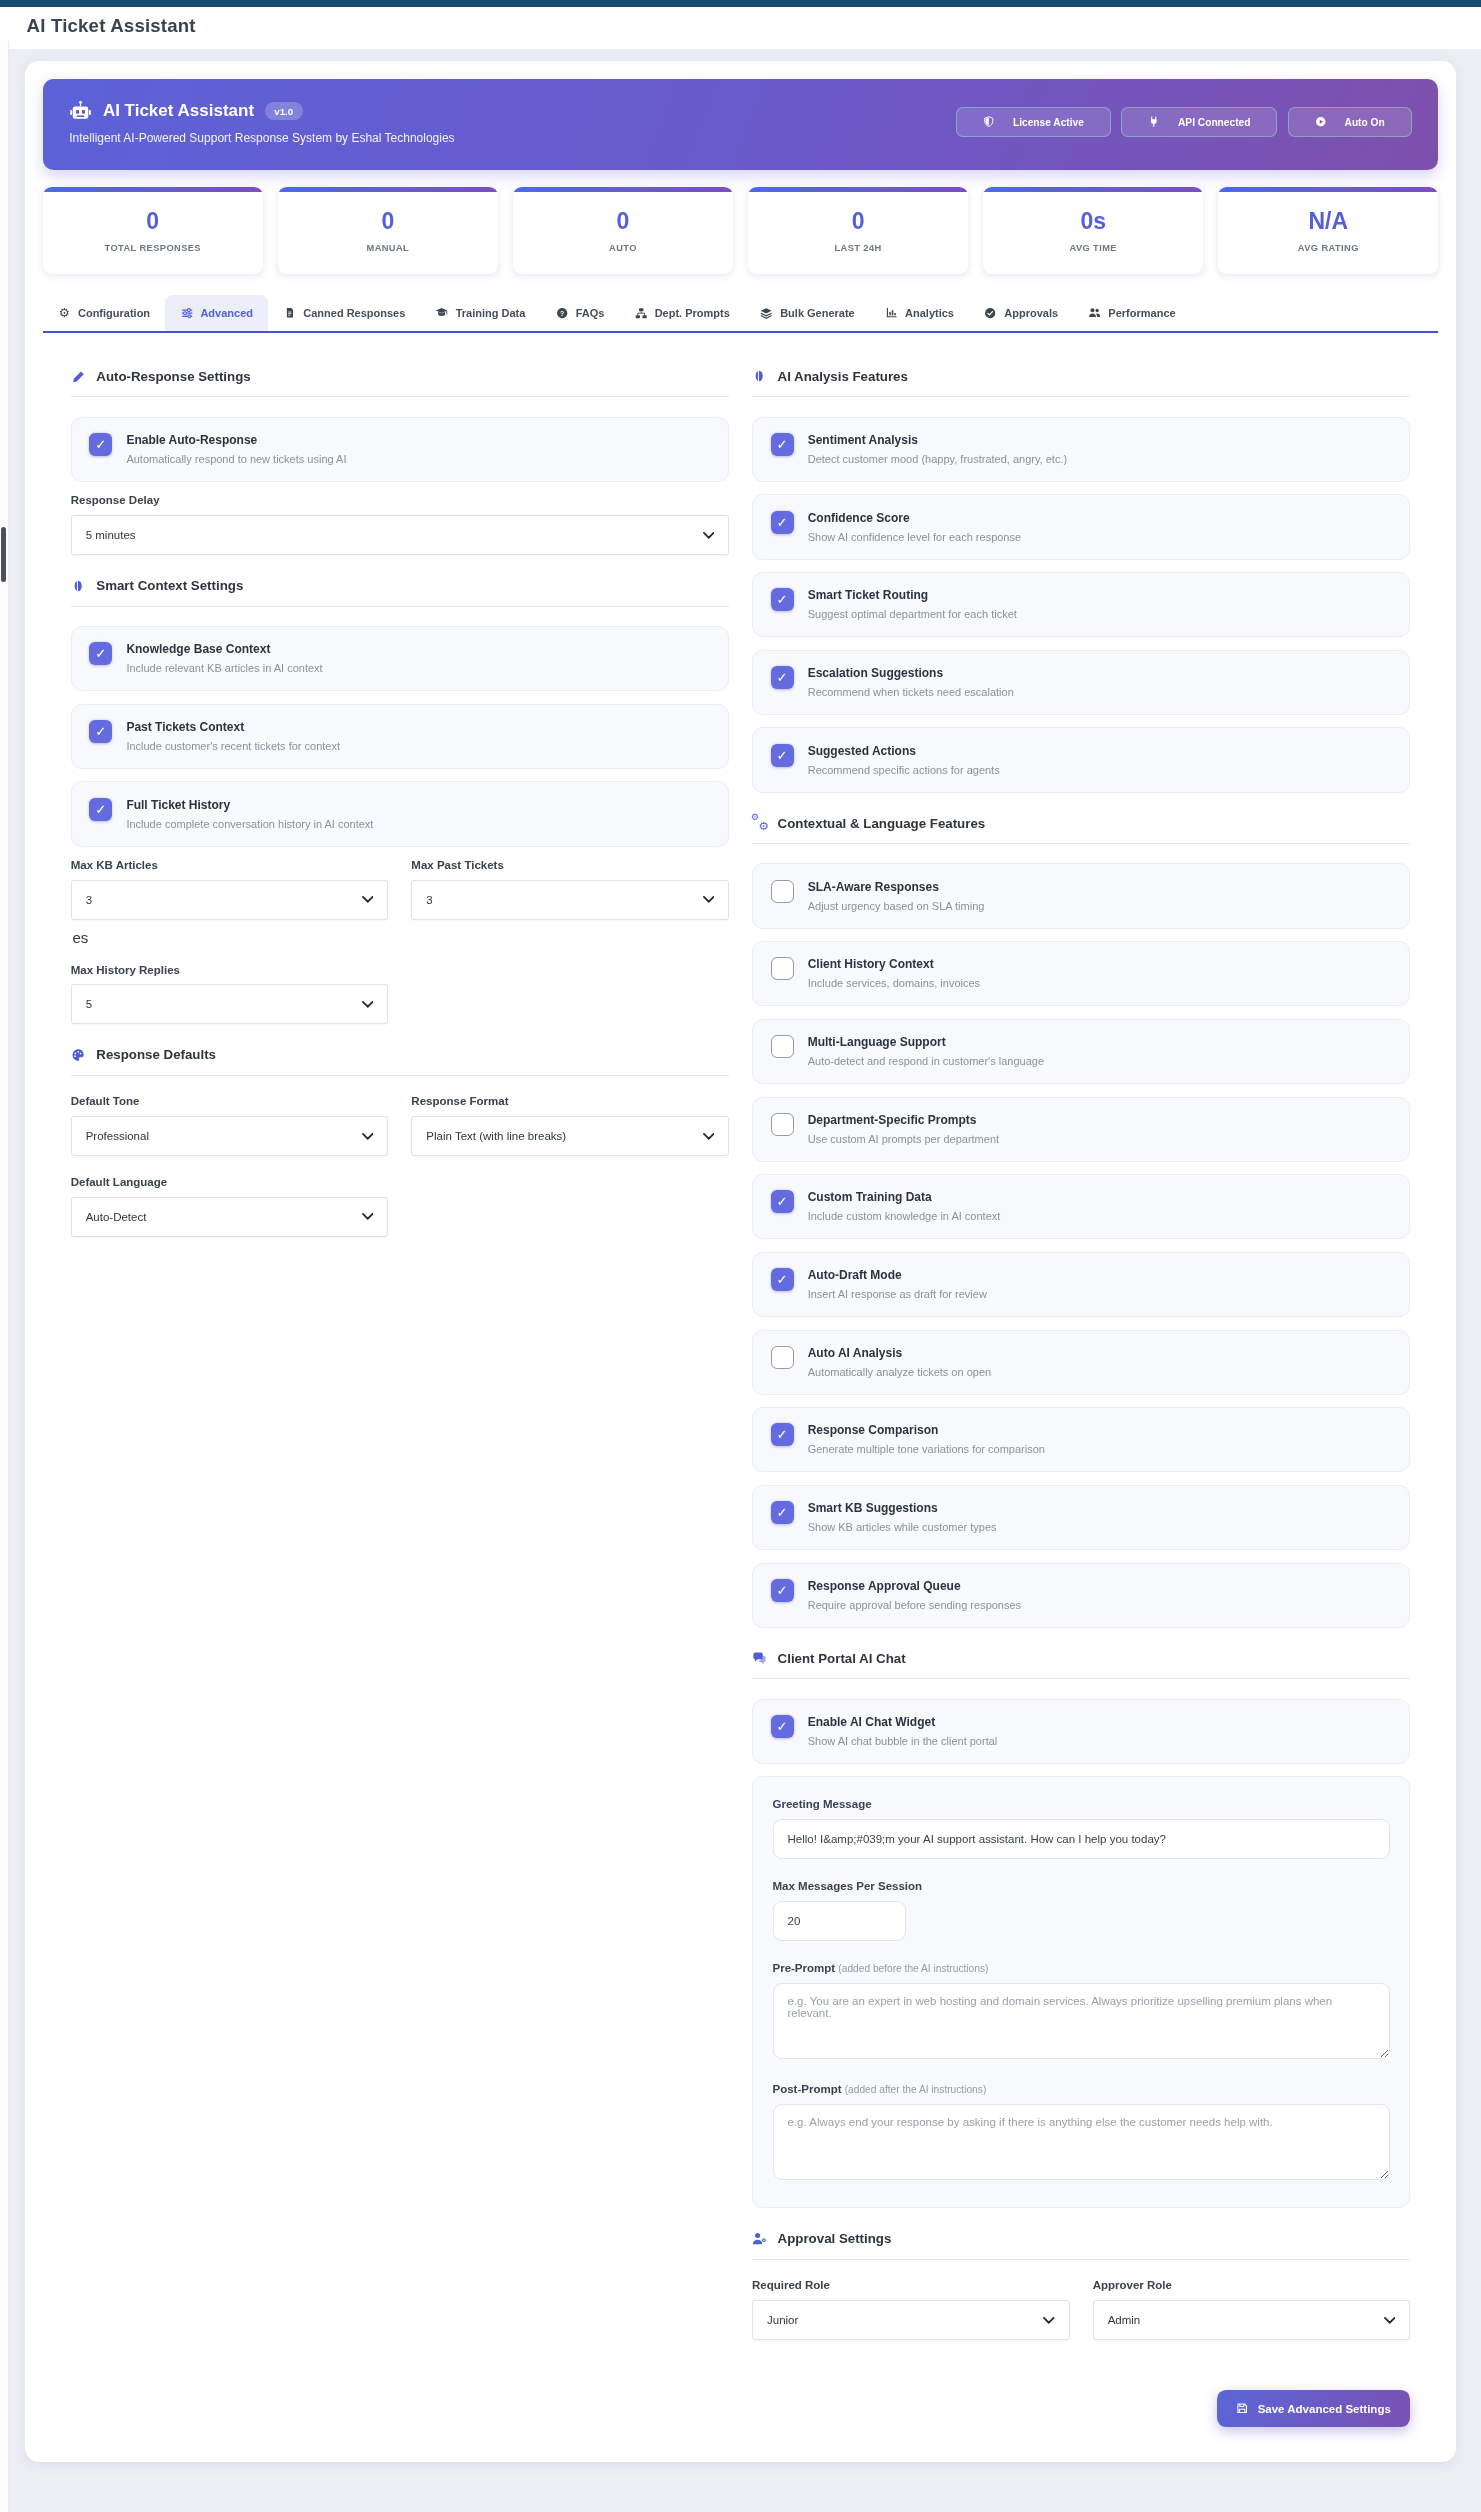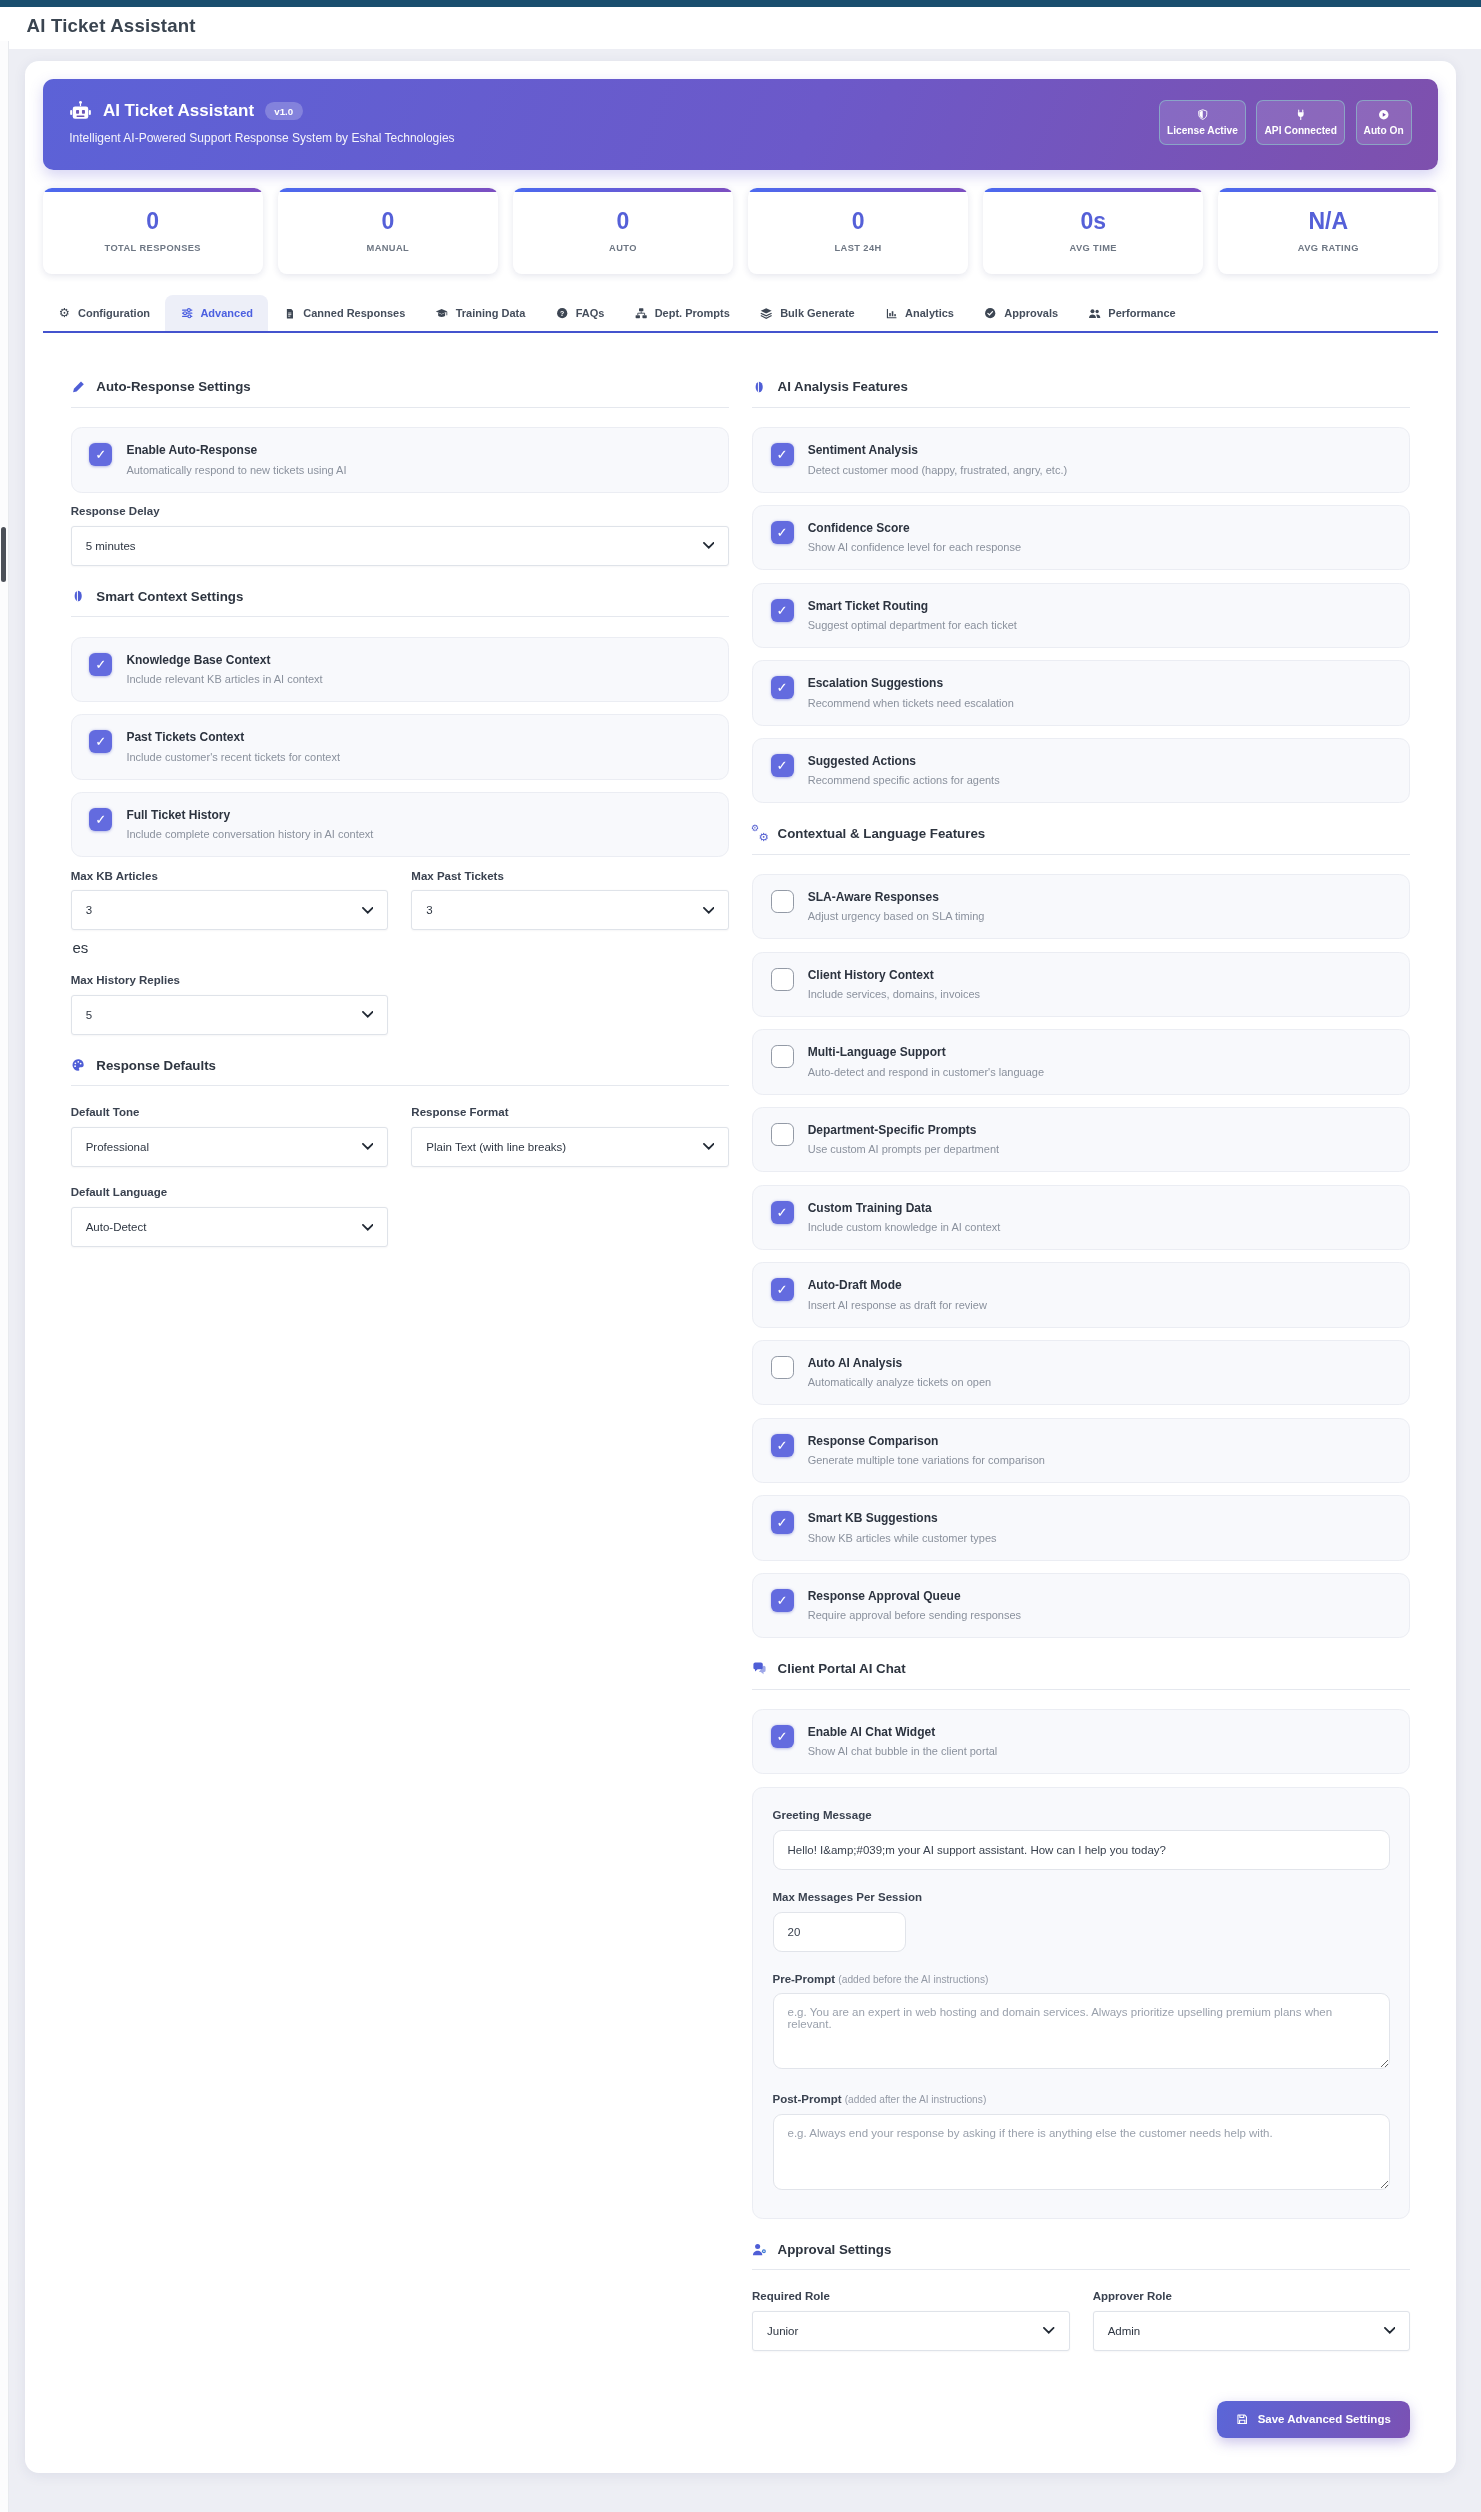--- a/index.html
+++ b/index.html
@@ -31,42 +31,42 @@
     background: linear-gradient(110deg, #5c62d7 0%, #6c59c9 55%, #7e50ad 100%);
     border-radius: 10.6px; padding: 21px 26.6px 25px; color: #fff;
     box-shadow: 0 5.3px 14px rgba(100,90,210,.25);
   }
   .b-title-row { display: flex; align-items: center; gap: 10.6px; }
   .b-title { font-size: 17px; font-weight: 700; }
   .ver { background: rgba(255,255,255,.22); border-radius: 8.9px; padding: 3.5px 9.7px; font-size: 9.7px; font-weight: 600; }
   .b-sub { margin-top: 8px; font-size: 12px; color: rgba(255,255,255,.93); }
   .badges { display: flex; gap: 10.6px; }
   .pill {
-    display: flex; align-items: center; gap: 5px;
+    display: flex; align-items: center; gap: 18px;
     border: 0.9px solid rgba(140,225,205,.5); background: rgba(255,255,255,.13);
-    border-radius: 7px; padding: 8px 7px; font-size: 10.2px; font-weight: 700; flex-direction: column;
+    border-radius: 7px; padding: 8px 26px; font-size: 10.2px; font-weight: 700;
   }
   .pill svg { flex: none; }
 
   
   .stats { display: flex; gap: 15px; margin-top: 17.7px; }
   .stat { flex: 1; background: #fff; border-radius: 8.9px; overflow: hidden; box-shadow: 0 1.8px 7px rgba(40,50,110,.12); text-align: center; padding-bottom: 21px; }
   .stat-top { height: 4.4px; background: linear-gradient(90deg, #4b6af0, #7d4ec0); margin-bottom: 16px; }
   .stat-val { font-size: 23px; font-weight: 700; color: #5560d8; }
   .stat-lab { margin-top: 8px; font-size: 9.3px; font-weight: 600; letter-spacing: 0.4px; color: #6d7683; }
 
   
   .tabs { display: flex; align-items: flex-end; margin-top: 21px; border-bottom: 2.7px solid #4453ce; }
   .tab { display: flex; align-items: center; gap: 7px; padding: 11.5px 15px; font-size: 11px; font-weight: 600; color: #454e5c; cursor: pointer; white-space: nowrap; }
   .tab .tic { width: 13.3px; height: 13.3px; display: flex; align-items: center; justify-content: center; color: #3d4653; font-size: 12.4px; line-height: 1; }
   .tab.active { background: #edeff8; border-radius: 8px 8px 0 0; color: #4b5fe0; }
   .tab.active .tic { color: #4b5fe0; }
 
   
-  .content { display: flex; gap: 23px; padding: 46px 28px 35px; }
+  .content { display: flex; gap: 23px; padding: 36px 28px 35px; }
   .col { flex: 1; min-width: 0; }
 
   .sec { margin-bottom: 23px; }
   .sec-head { display: flex; align-items: center; gap: 10.6px; font-size: 13.3px; font-weight: 700; color: #2e3540; }
   .sec-head .ic { width: 15px; height: 15px; color: #4f5ed6; flex: none; display: flex; align-items: center; justify-content: center; }
   .sec-div { height: 0.9px; background: #e5e8ee; margin: 12.4px 0 19.5px; }
 
   .fcard {
     display: flex; gap: 14px;
     background: #f8f9fc; border: 0.9px solid #ebedf3; border-radius: 10.6px;

